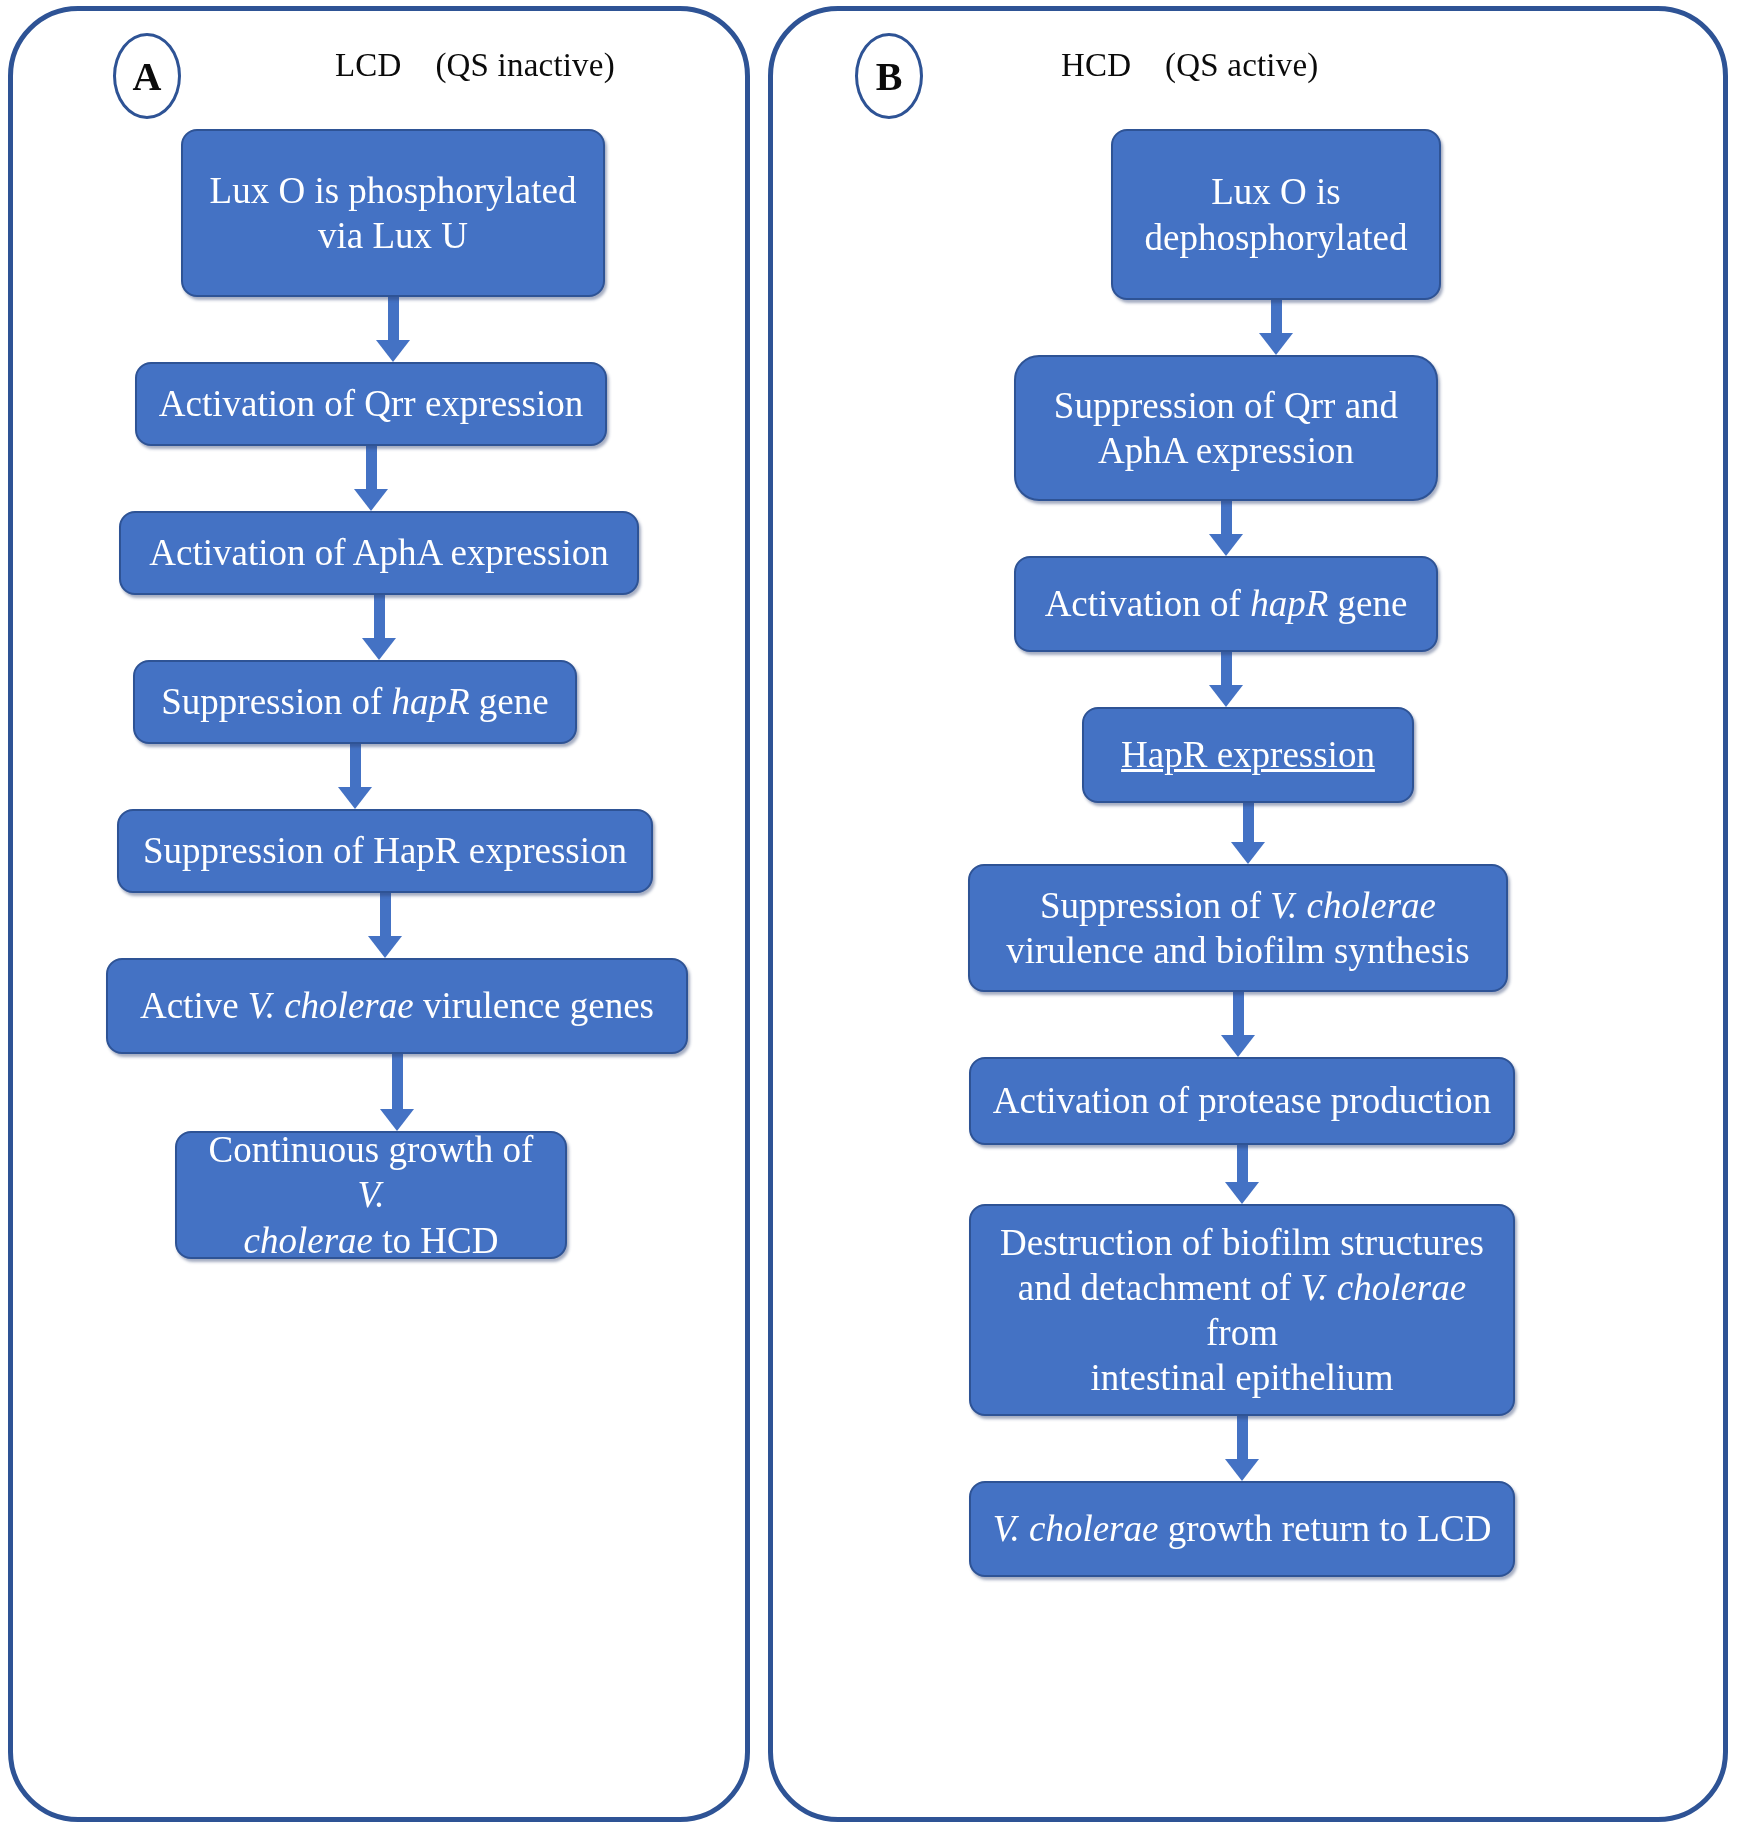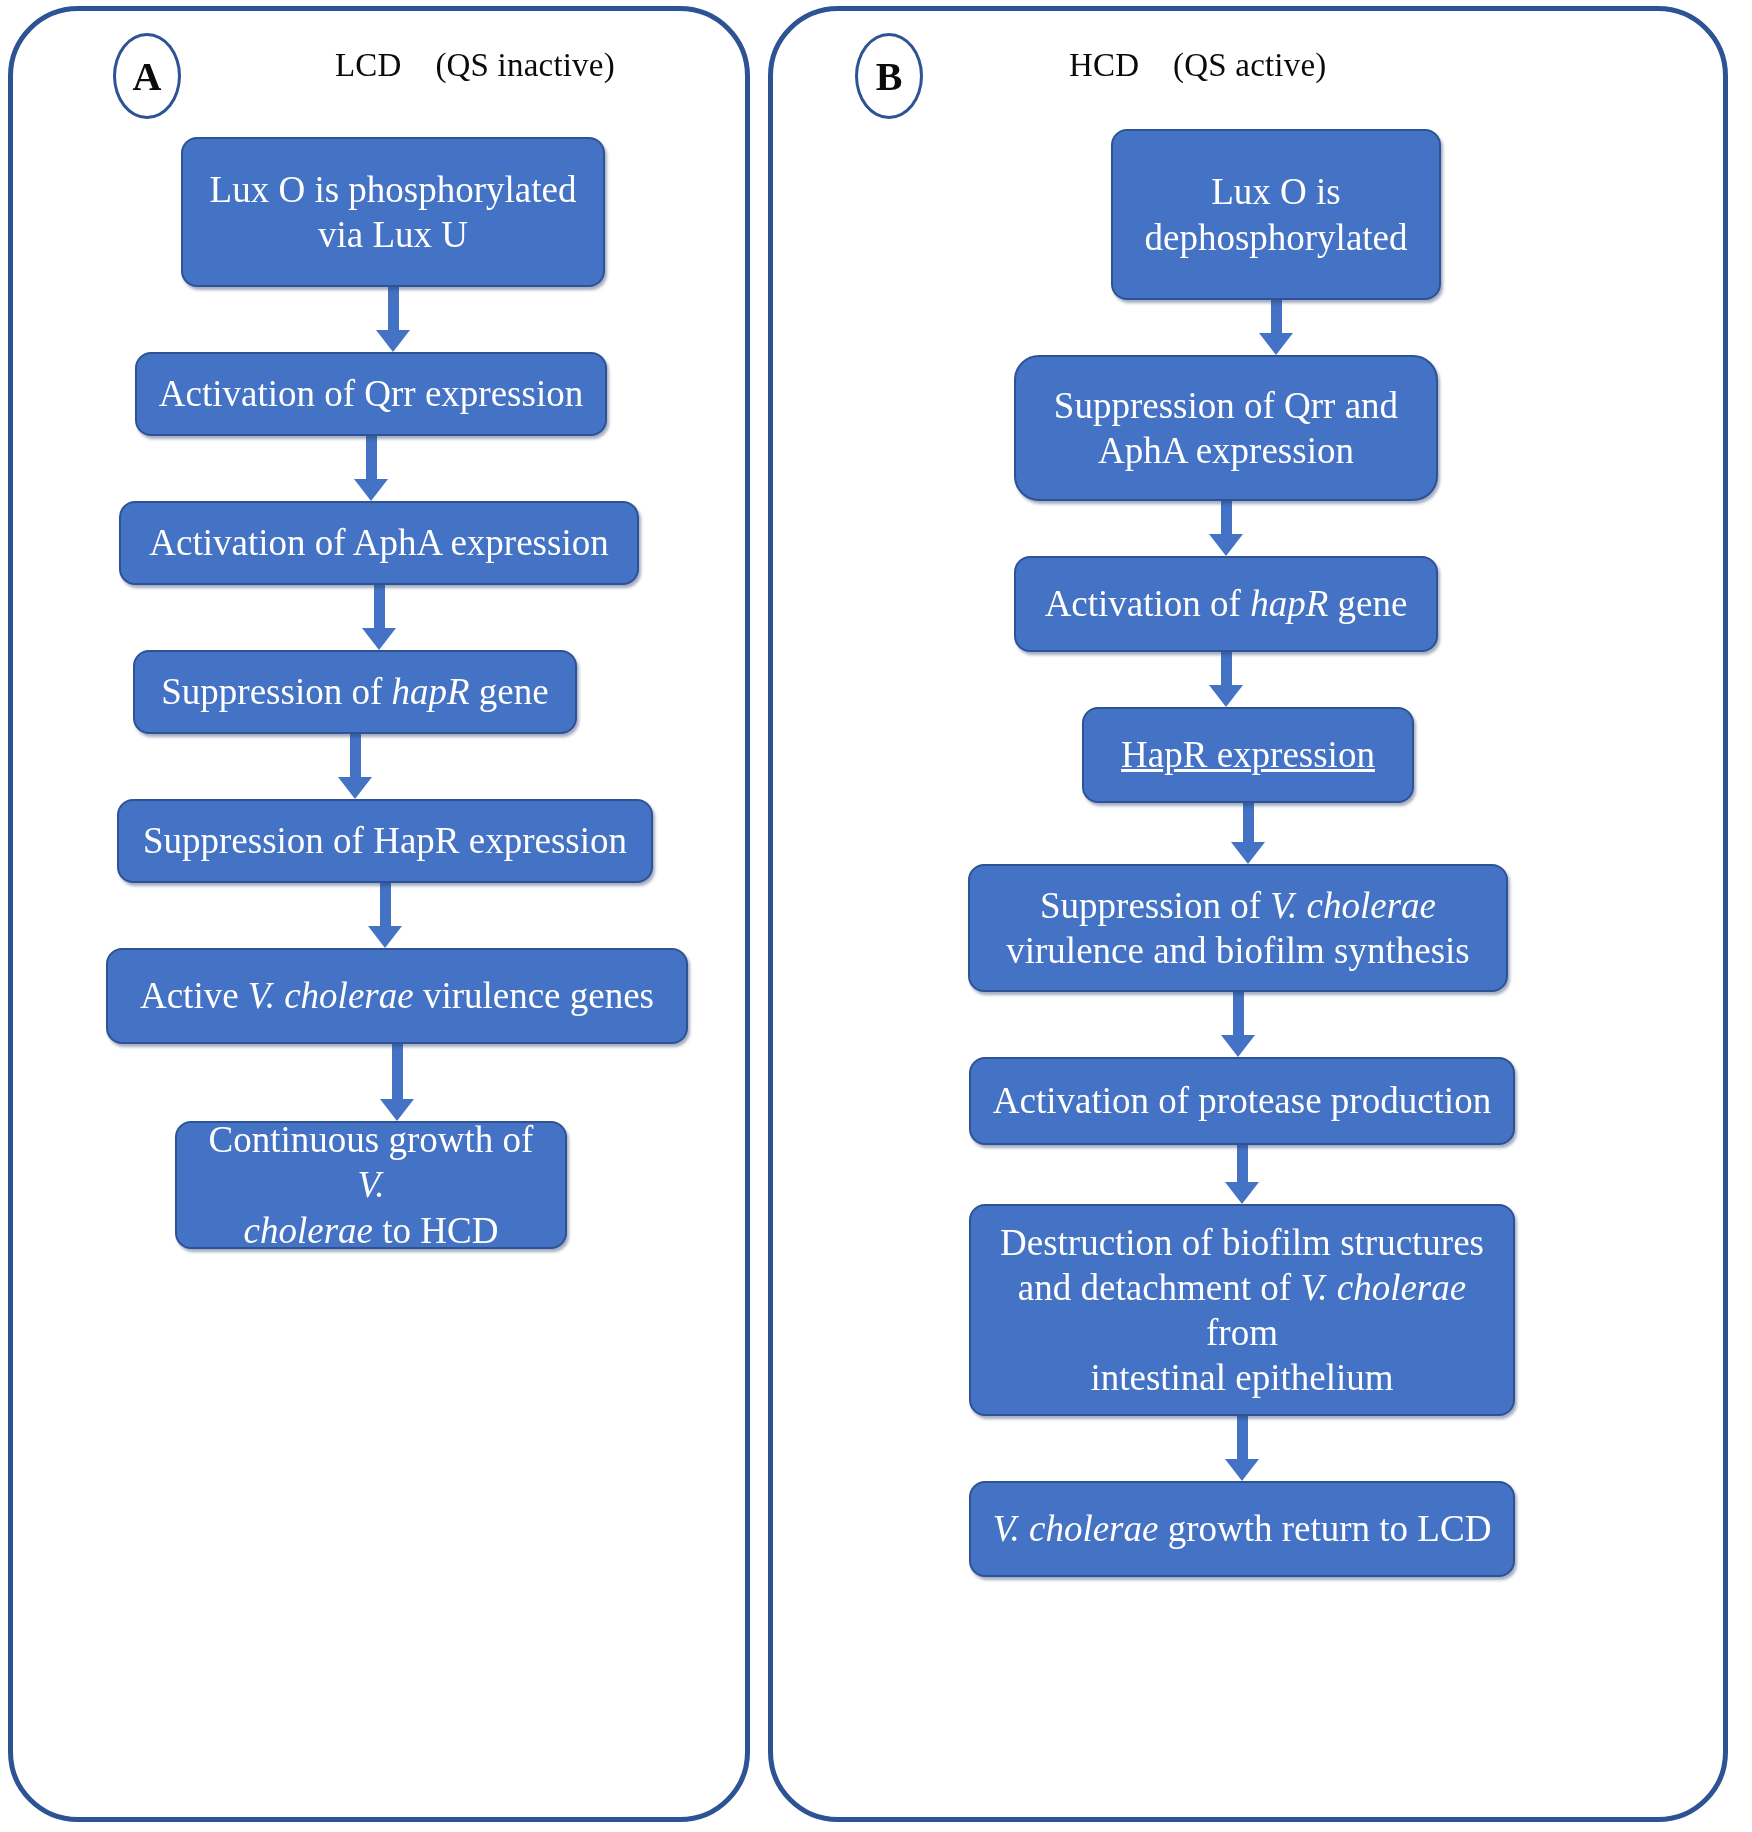--- a/index.html
+++ b/index.html
@@ -50,21 +50,21 @@
   .panel-b .panel-letter{left:82px;}
   .panel-title{
     position:absolute;
     top:36px;
     font-size:33px;
     color:#0b0b0b;
     white-space:pre;
     letter-spacing:.2px;
   }
   .panel-a .panel-title{left:322px;}
-  .panel-b .panel-title{left:296px;}
+  .panel-b .panel-title{left:288px;}
 
   .flow{
     display:flex;
     flex-direction:column;
     align-items:center;
     width:100%;
     flex:1 1 auto;
   }
   .node-wrap{
     display:flex;
@@ -100,21 +100,21 @@
   }
   .arrow .head{
     width:0;height:0;
     border-left:17px solid transparent;
     border-right:17px solid transparent;
     border-top:22px solid #4472c4;
     margin-top:-1px;
   }
 
   
-  .a1{width:424px;height:150px;margin-top:8px;}
+  .a1{width:424px;height:168px;}
   .a2{width:472px;height:84px;}
   .a3{width:520px;height:84px;}
   .a4{width:444px;height:84px;}
   .a5{width:536px;height:84px;}
   .a6{width:582px;height:96px;}
   .a7{width:392px;height:128px;}
 
   
   .b1{width:330px;height:171px;}
   .b2{width:424px;height:146px;border-radius:25px;}

